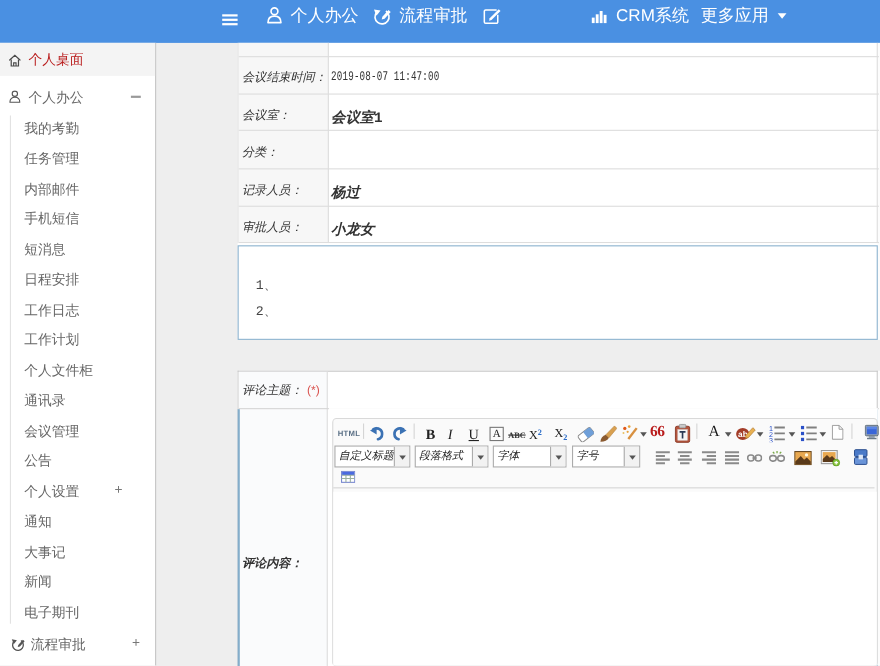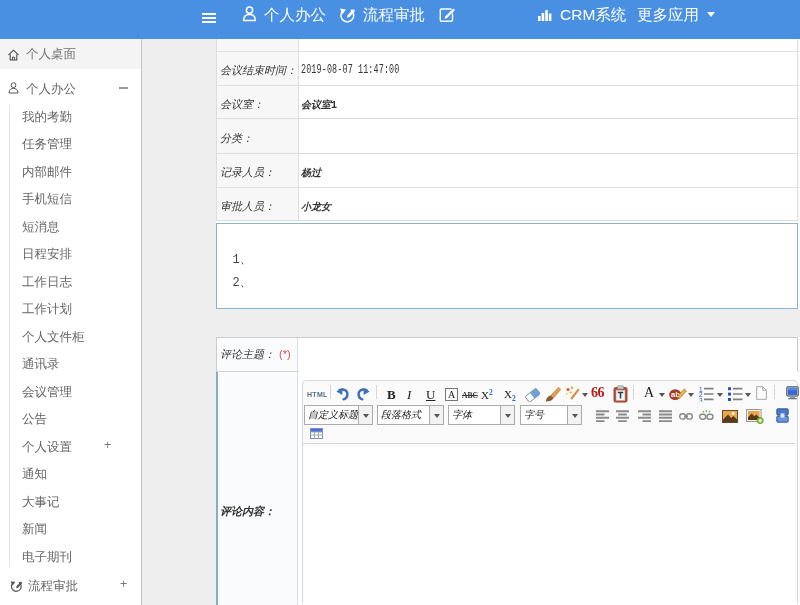--- a/index.html
+++ b/index.html
@@ -20,21 +20,21 @@
 #side { position:absolute; left:0; top:39px; width:142px; height:566px; background:#fff; border-right:1px solid #c2c2c2; }
 #srow1 { position:absolute; left:0; top:0; width:141px; height:30px; background:#f4f4f4; }
 .sitem { position:absolute; color:#666; font-size:12.5px; white-space:nowrap; }
 .streeline { position:absolute; left:9px; top:66px; width:1px; height:462px; background:#e2e2e2; }
 
 
 #tbl1 { position:absolute; left:216px; top:39px; width:582px; height:182px; background:#fff; border-left:1px solid #ddd; border-right:1px solid #ddd; }
 #tbl1 .lblcol { position:absolute; left:0; top:0; width:82px; height:100%; background:#f7f7f7; border-right:1px solid #ddd; }
 .hline { position:absolute; left:0; width:582px; height:1px; background:#ddd; }
 .tlabel { position:absolute; left:3px; font-size:11px; color:#333; font-style:italic; white-space:nowrap; }
-.tval { position:absolute; left:84px; font-size:10px; color:#333; white-space:nowrap; }
+.tval { position:absolute; left:84px; font-size:13px; color:#333; white-space:nowrap; }
 .wstrip { position:absolute; left:798px; width:2px; background:#fcfcfc; }
 
 #bluebox { position:absolute; left:216px; top:223px; width:582px; height:86px; background:#fff; border:1px solid #8cb3cf; }
 
 
 #cmt { position:absolute; left:216px; top:337px; width:582px; height:308px; background:#fff; border:1px solid #cbcbcb; border-bottom:none; }
 #cmt .lcol { position:absolute; left:0; top:0; width:81px; height:268px; background:#fafbfc; border-right:1px solid #ddd; }
 #subjin { position:absolute; left:86px; top:5px; width:317px; height:22px; border:1px solid #a8a8a8; border-radius:2px; background:#fff; font-size:11.5px; color:#000; line-height:20px; padding-left:6px; font-style:italic; font-weight:bold; }
 
 
@@ -84,21 +84,21 @@
   <div style="position:absolute; left:707px; top:12px; width:0; height:0; border-left:4.5px solid transparent; border-right:4.5px solid transparent; border-top:5px solid #fff;"></div>
 </div>
 
 <div id="side">
   <div id="srow1"></div>
   <svg class="tb" style="left:8px; top:10px;" width="11" height="12" viewBox="0 0 11 12">
     <path d="M0.8 5.6 L5.5 1.2 L10.2 5.6" fill="none" stroke="#4a4a4a" stroke-width="1.1" stroke-linecap="round"></path>
     <path d="M2.2 5.2 V11 H8.8 V5.2" fill="none" stroke="#4a4a4a" stroke-width="1.1"></path>
     <path d="M4.4 11 V8.2 H6.6 V11" fill="none" stroke="#4a4a4a" stroke-width="1"></path>
   </svg>
-  <div class="sitem" style="left:26px; top:7px; color:#737373;">个人桌面</div>
+  <div class="sitem" style="left:26px; top:7px; color:#b91c1c;">个人桌面</div>
   <svg class="tb" style="left:8px; top:43px;" width="11" height="12" viewBox="0 0 11 12">
     <circle cx="5.5" cy="3.2" r="2.4" fill="none" stroke="#555" stroke-width="1"></circle>
     <path d="M1 11 c0-3.4 2.2-4.6 4.5-4.6 s4.5 1.2 4.5 4.6 z" fill="none" stroke="#555" stroke-width="1" stroke-linejoin="round"></path>
   </svg>
   <div class="sitem" style="left:26px; top:42px;">个人办公</div>
   <div style="position:absolute; left:119px; top:48px; width:9px; height:1.5px; background:#999;"></div>
   <div class="streeline"></div>
   <div class="sitem" style="left:22px; top:70px;">我的考勤</div>
   <div class="sitem" style="left:22px; top:97px;">任务管理</div>
   <div class="sitem" style="left:22px; top:125px;">内部邮件</div>

